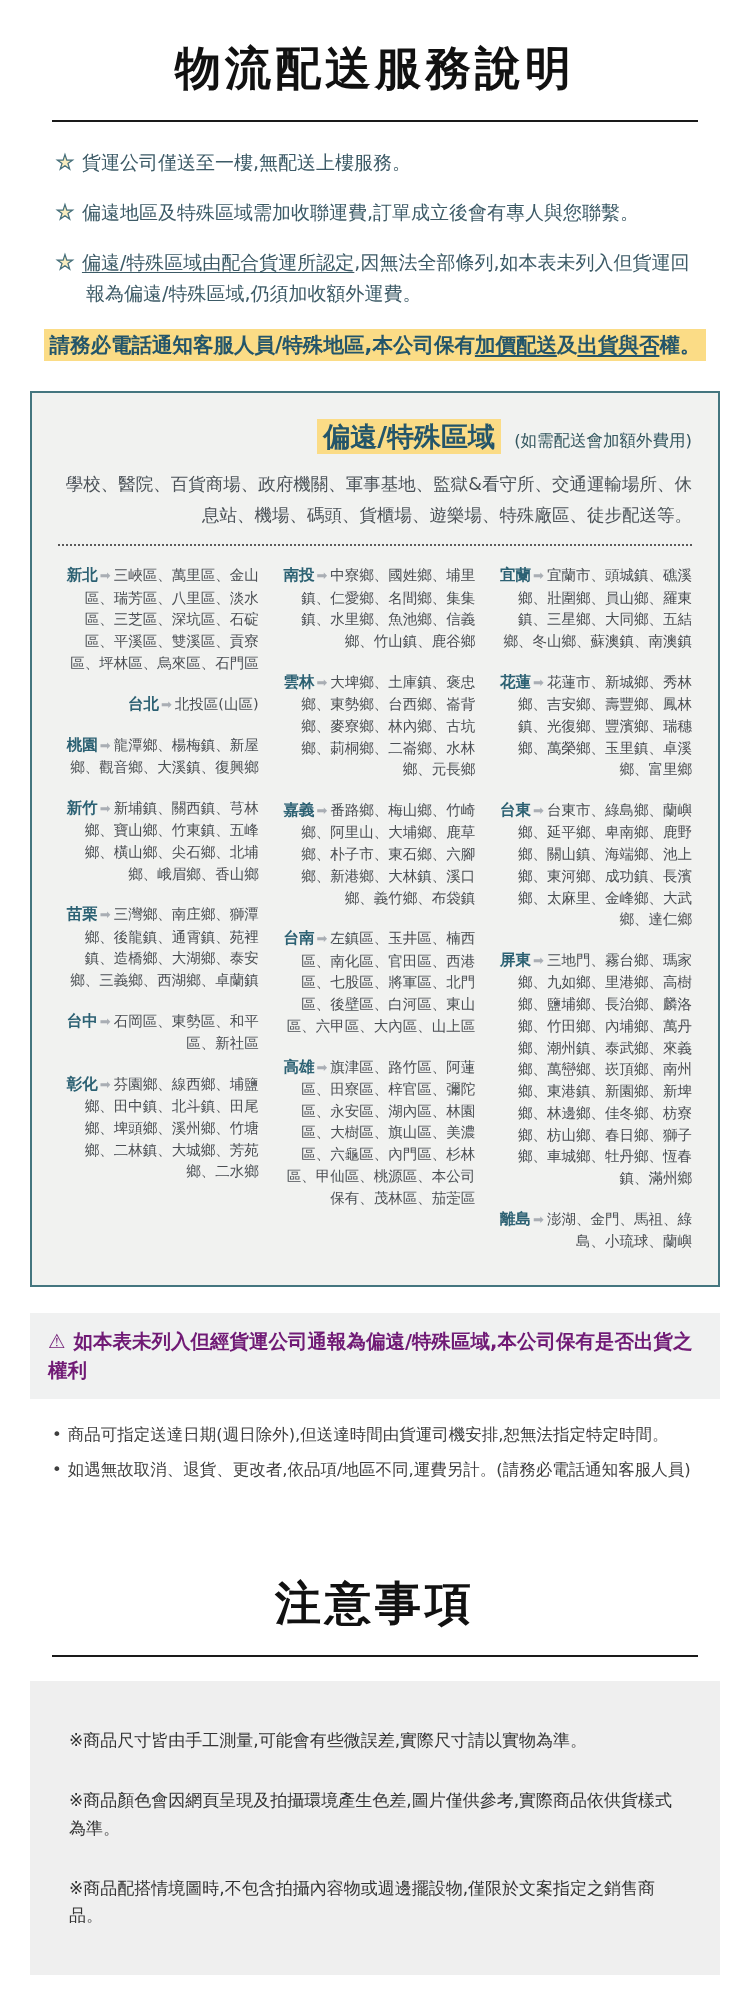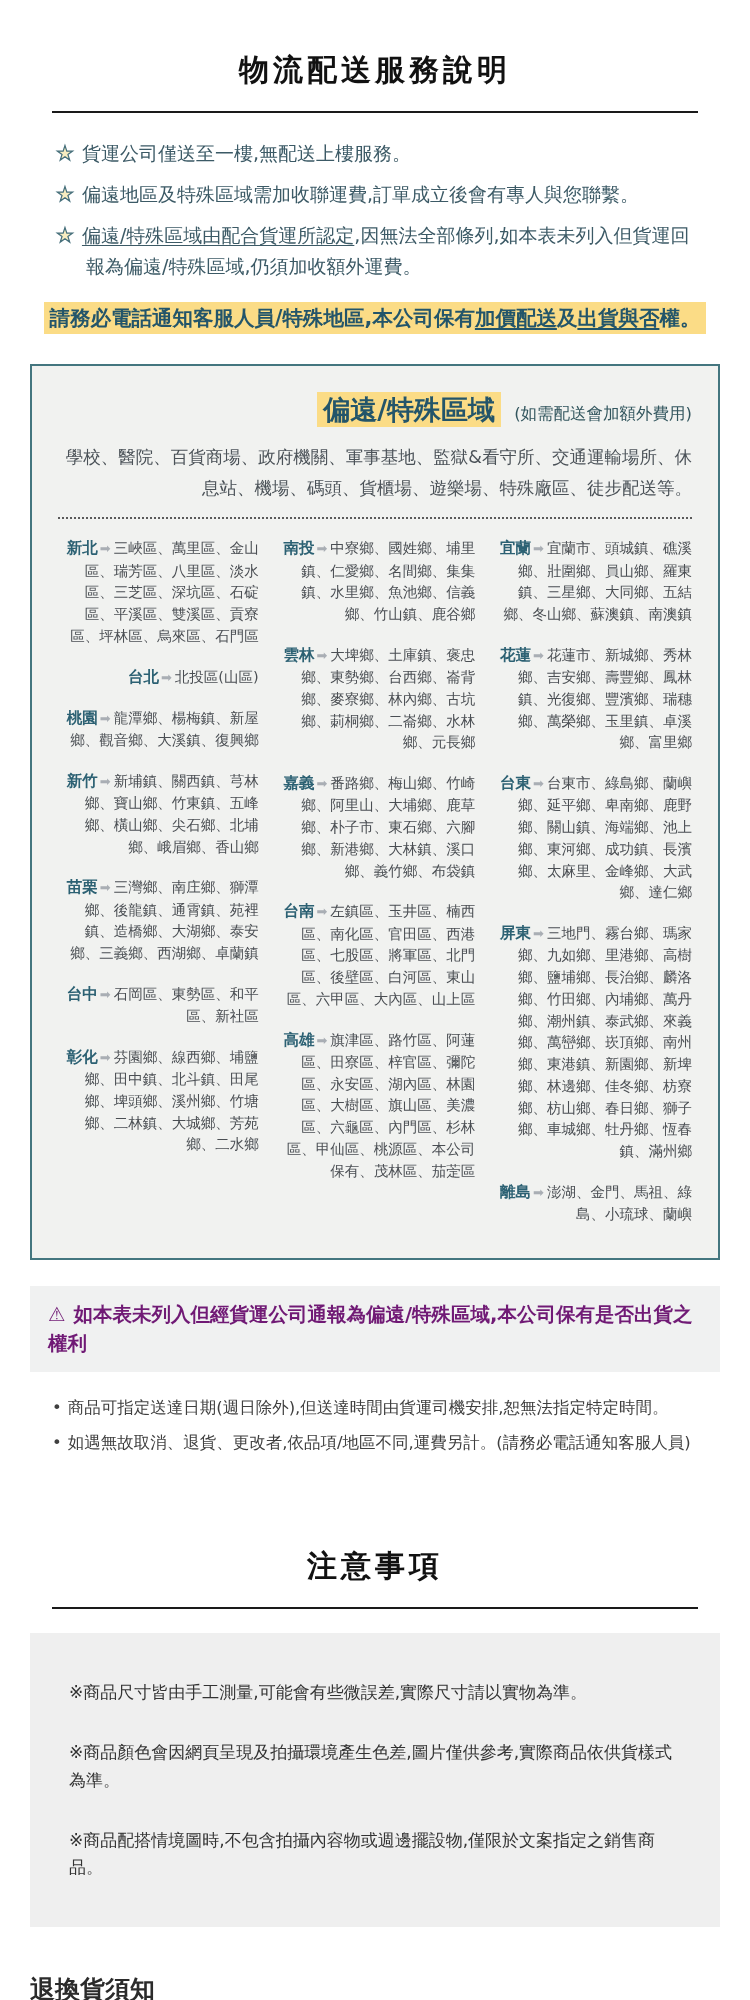--- a/index.html
+++ b/index.html
@@ -8,35 +8,35 @@
     font-family:"DejaVu Sans","Liberation Sans",sans-serif;
     color:#3c3c3c;
     -webkit-font-smoothing:antialiased;
   }
   .page{padding:34px 0 60px;}
 
   
   .big-title{
     font-family:"DejaVu Serif","Liberation Serif",serif;
     font-weight:bold;
-    font-size:30px;
+    font-size:46px;
     letter-spacing:4px;
     color:#111;
     text-align:center;
-    margin:16px 0 20px;
+    margin:4px 0 20px;
   }
   .title-rule{
     border:none;border-top:2px solid #1a1a1a;
     margin:0 52px 24px;
   }
 
   
   .intro{margin:0 56px;}
   .star-item{
-    margin:9px 0;
+    margin:18px 0;
     font-size:19px;
     line-height:1.6;
     color:#3c5a66;
     padding-left:30px;text-indent:-30px;
   }
   .star-icon{
     color:#f7ecc0;
     -webkit-text-stroke:1.2px #47707c;
     text-shadow:0 0 0 #47707c;
     margin-right:8px;

